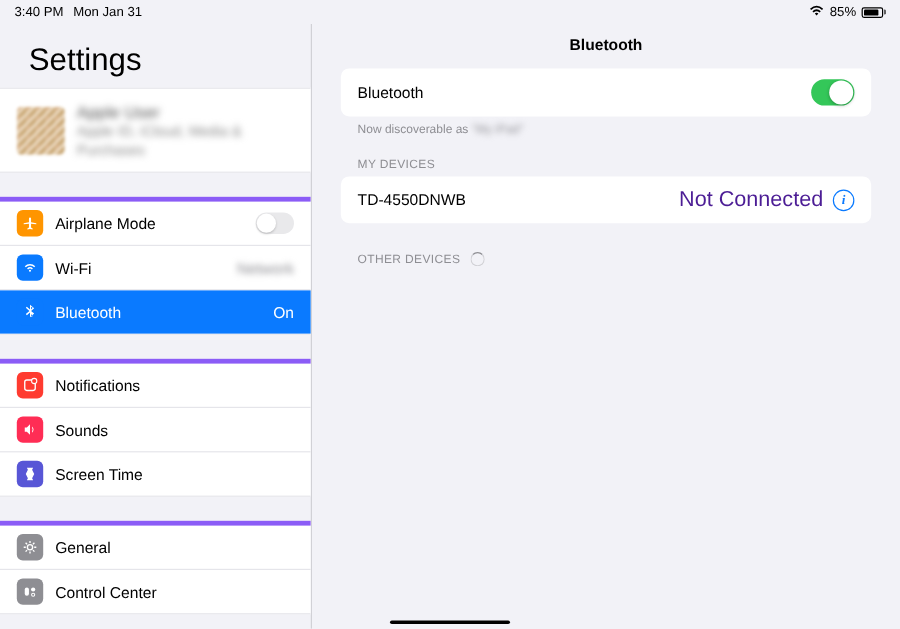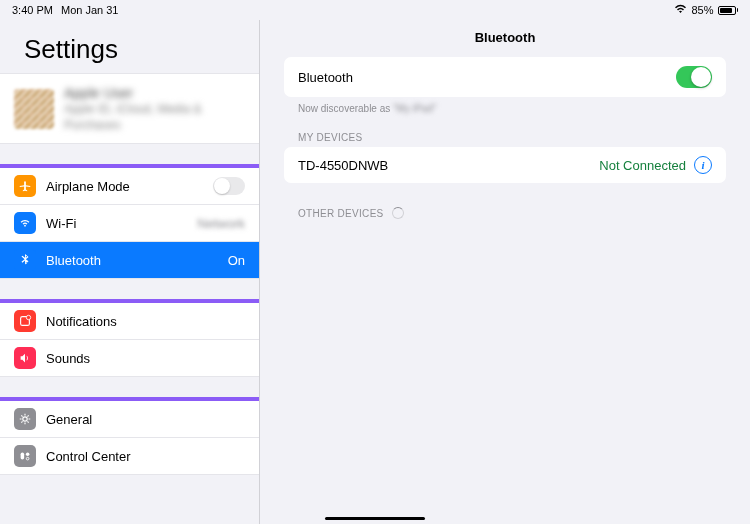--- a/index.html
+++ b/index.html
@@ -30,21 +30,21 @@
     .detail-body { padding: 0 24px; }
     .card { background: #fff; border-radius: 7px; }
     .card-row { display: flex; align-items: center; padding: 9px 14px; border-bottom: 1px solid #e5e5ea; }
     .card-row:last-child { border-bottom: none; }
     .card-label { flex: 1; font-size: 13px; font-weight: 500; }
     .big-switch { width: 36px; height: 22px; background: #34c759; border-radius: 11px; position: relative; cursor: pointer; }
     .big-switch::after { content: ''; position: absolute; width: 20px; height: 20px; background: #fff; border-radius: 50%; top: 1px; right: 1px; box-shadow: 0 1px 3px rgba(0,0,0,0.3); }
     .subtext { font-size: 10px; color: #8e8e93; padding: 6px 14px 0; }
     .blurred { filter: blur(2.5px); }
     .section-header { font-size: 10px; color: #8e8e93; text-transform: uppercase; padding: 18px 14px 4px; letter-spacing: 0.3px; }
-    .device-status { font-size: 13px; color: #15803d; margin-right: 8px; }
+    .device-status { font-size: 18px; color: #4c1d95; margin-right: 8px; }
     .info-circle { width: 18px; height: 18px; border: 1.5px solid #0a7aff; border-radius: 50%; display: flex; align-items: center; justify-content: center; color: #0a7aff; font-size: 11px; font-style: italic; font-family: Georgia, serif; font-weight: bold; cursor: pointer; }
     .other-devices { font-size: 10px; color: #8e8e93; text-transform: uppercase; padding: 24px 14px 4px; letter-spacing: 0.3px; display: flex; align-items: center; gap: 8px; }
     .spinner { width: 12px; height: 12px; border: 1.5px solid #d1d1d6; border-top-color: #8e8e93; border-radius: 50%; animation: spin 0.8s linear infinite; }
     @keyframes spin { to { transform: rotate(360deg); } }
     .home-indicator { position: absolute; bottom: 4px; left: 50%; transform: translateX(-50%); width: 100px; height: 3px; background: #000; border-radius: 2px; }
     .battery-icon { display: inline-flex; align-items: center; }
     .battery-body { width: 18px; height: 9px; border: 1px solid #000; border-radius: 2px; position: relative; }
     .battery-fill { position: absolute; left: 1px; top: 1px; bottom: 1px; width: 80%; background: #000; border-radius: 1px; }
     .battery-tip { width: 1.5px; height: 4px; background: #000; margin-left: 1px; border-radius: 0 1px 1px 0; }
   </style>
@@ -125,20 +125,28 @@
         <span class="row-label">Notifications</span>
       </div>
       <div class="row">
         <span class="icon-box" style="background:#ff2d55">
           <svg viewBox="0 0 16 16" fill="#fff">
               <path d="M3 6h2l3-3v10l-3-3H3zM10 5a4 4 0 010 6v-1.5a2.5 2.5 0 000-3z"></path>
             </svg>
         </span>
         <span class="row-label">Sounds</span>
       </div>
+      <div class="row">
+        <span class="icon-box" style="background:#5856d6">
+          <svg viewBox="0 0 16 16" fill="#fff">
+              <path d="M5 2h6l-1 2 2 4-2 4 1 2H5l1-2-2-4 2-4z"></path>
+            </svg>
+        </span>
+        <span class="row-label">Screen Time</span>
+      </div>
     </div>
 
     <div class="group">
       <div class="row">
         <span class="icon-box" style="background:#8e8e93">
           <svg viewBox="0 0 16 16" fill="#fff">
               <circle cx="8" cy="8" r="2.5" fill="none" stroke="#fff" stroke-width="1.3"></circle>
               <path d="M8 2v2M8 12v2M2 8h2M12 8h2M3.8 3.8l1.4 1.4M10.8 10.8l1.4 1.4M3.8 12.2l1.4-1.4M10.8 5.2l1.4-1.4" stroke="#fff" stroke-width="1.3"></path>
             </svg>
         </span>

